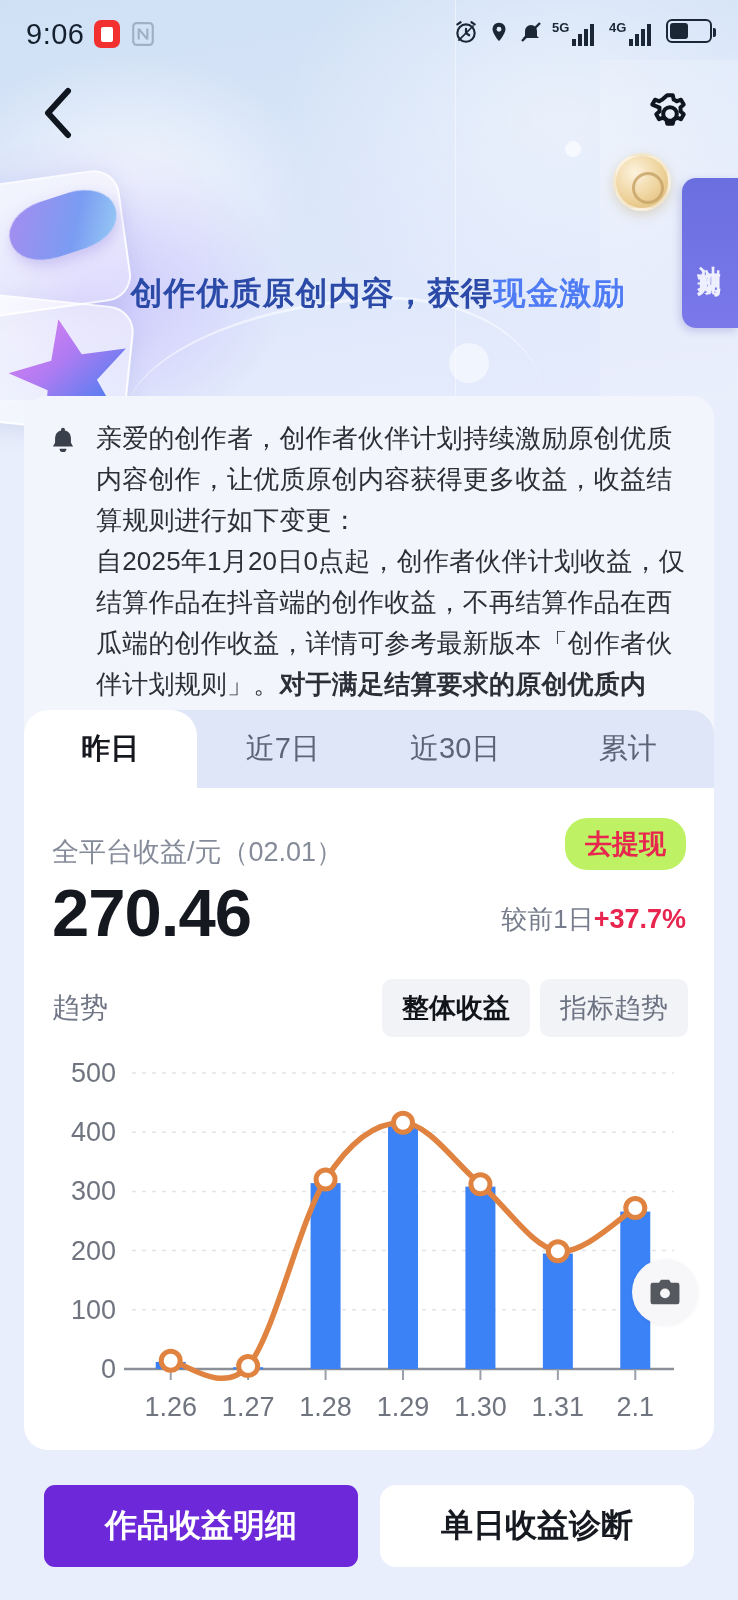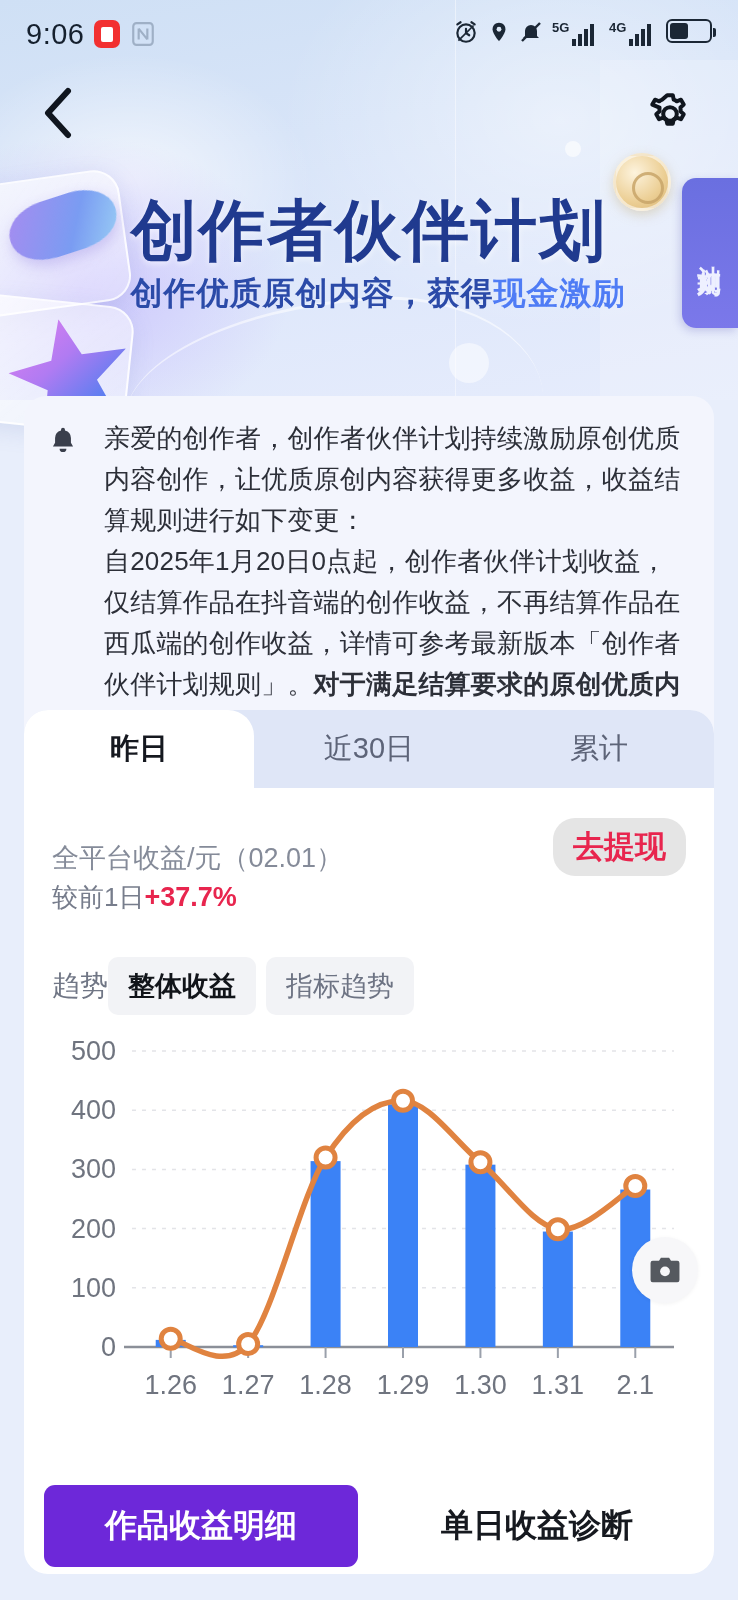--- a/index.html
+++ b/index.html
@@ -117,31 +117,31 @@
   .battery:after { content:""; position:absolute; right:-6px; top:7px; width:3px; height:9px;
     background:#1b2735; border-radius:0 2px 2px 0; }
   .battery i { display:block; position:absolute; left:2px; top:2px; width:18px; bottom:2px;
     background:#1b2735; border-radius:3px; }
 
   
   .notice {
     position:absolute; left:24px; top:396px; width:690px;
     background:#f3f5fd; border-radius:22px;
     padding:22px 26px 26px 22px;
-    display:flex; gap:24px;
+    display:flex; gap:16px;
   }
   .bell { flex:0 0 auto; padding-top:6px; }
   .notice-text {
     font-size:26px; line-height:41px; color:#2c2f38; letter-spacing:.2px;
   }
   .notice-text .bold { font-weight:bold; }
 
   
   .card {
-    position:absolute; left:24px; top:710px; width:690px; height:864px;
+    position:absolute; left:24px; top:710px; width:690px; height:740px;
     background:#fff; border-radius:24px; overflow:hidden;
   }
   .tabs {
     display:flex; height:78px; background:#dfe6f7;
   }
   .tab {
     flex:1; display:flex; align-items:center; justify-content:center;
     font-size:29px; color:#5d6478; position:relative; cursor:pointer;
   }
   .tab.active {
@@ -152,34 +152,34 @@
     content:""; position:absolute; left:0; bottom:0; width:26px; height:26px;
     background:#fff; border-radius:26px 0 0 0;
   }
 
   .row-label {
     display:flex; align-items:flex-end; justify-content:space-between;
     padding:30px 28px 0 28px;
   }
   .earn-label { font-size:27px; color:#858b99; }
   .withdraw {
-    font-size:31px; font-weight:bold; color:#e8254e;
-    background:#e5e5e5; border-radius:22px; padding:8px 20px; cursor:pointer;
+    font-size:27px; font-weight:bold; color:#e8254e;
+    background:#bef264; border-radius:22px; padding:8px 20px; cursor:pointer;
   }
   .row-value {
     display:flex; align-items:flex-end; justify-content:space-between;
     padding:4px 28px 0 28px;
   }
   .earn-value { font-size:67px; font-weight:bold; color:#15181f; letter-spacing:-1px; line-height:1.15; }
   .delta { font-size:26px; color:#6e7policy; }
   .delta { font-size:26px; color:#777d8c; padding-bottom:14px; }
   .delta b { color:#e8254e; font-size:27px; }
 
   .row-trend {
-    display:flex; align-items:center; justify-content:flex-start;
+    display:flex; align-items:center; justify-content:space-between;
     padding:28px 26px 0 28px;
   }
   .trend-title { font-size:28px; color:#707685; }
   .seg { display:flex; gap:10px; }
   .seg-btn {
     font-size:27px; color:#6d7383; background:#f2f3f6;
     border-radius:10px; padding:11px 20px; cursor:pointer;
   }
   .seg-btn.active { color:#111419; font-weight:bold; }
 
@@ -227,21 +227,20 @@
       </svg>
     </div>
 
     <div class="gear-btn">
       <svg width="48" height="48" viewBox="0 0 24 24">
         <path fill="none" stroke="#10161f" stroke-width="2" d="M12 8.6a3.4 3.4 0 1 0 0 6.8 3.4 3.4 0 0 0 0-6.8z"></path>
         <path fill="none" stroke="#10161f" stroke-width="2" stroke-linejoin="round" d="M10.6 2.6h2.8l.45 2.2c.55.2 1.06.49 1.52.85l2.1-.78 1.4 2.43-1.65 1.5c.06.3.09.6.09.92s-.03.62-.09.92l1.65 1.5-1.4 2.43-2.1-.78c-.46.36-.97.65-1.52.85l-.45 2.2h-2.8l-.45-2.2a5.9 5.9 0 0 1-1.52-.85l-2.1.78-1.4-2.43 1.65-1.5a5.9 5.9 0 0 1 0-1.84L3.13 7.3l1.4-2.43 2.1.78c.46-.36.97-.65 1.52-.85z"></path>
       </svg>
     </div>
 
-    <div class="banner-title">创作者伙伴计划</div>
     <div class="banner-sub">
       <span>创作优质原创内容，获得</span><span class="hl">现金激励</span>
     </div>
 
     <div class="rule-tab">计划规则</div>
   </div>
 
   <div class="statusbar">
     <div class="sb-left">
       <span class="sb-time">9:06</span>
@@ -297,30 +296,32 @@
     </span>
     <div class="notice-text">
       <span>亲爱的创作者，创作者伙伴计划持续激励原创优质内容创作，让优质原创内容获得更多收益，收益结算规则进行如下变更：</span><br>
       <span>自2025年1月20日0点起，创作者伙伴计划收益，仅结算作品在抖音端的创作收益，不再结算作品在西瓜端的创作收益，详情可参考最新版本「创作者伙伴计划规则」。</span><span class="bold">对于满足结算要求的原创优质内容，平台也将持续加强激励力度，鼓励更多优质创作。</span>
     </div>
   </div>
 
   <div class="card">
     <div class="tabs">
       <div class="tab active">昨日</div>
+      <div class="tab">近7日</div>
       <div class="tab">近30日</div>
       <div class="tab">累计</div>
     </div>
 
     <div class="row-label">
       <span class="earn-label">全平台收益/元（02.01）</span>
       <span class="withdraw">去提现</span>
     </div>
 
     <div class="row-value">
+      <span class="earn-value">270.46</span>
       <span class="delta"><span>较前1日</span><b>+37.7%</b></span>
     </div>
 
     <div class="row-trend">
       <span class="trend-title">趋势</span>
       <span class="seg">
         <span class="seg-btn active">整体收益</span>
         <span class="seg-btn">指标趋势</span>
       </span>
     </div>

